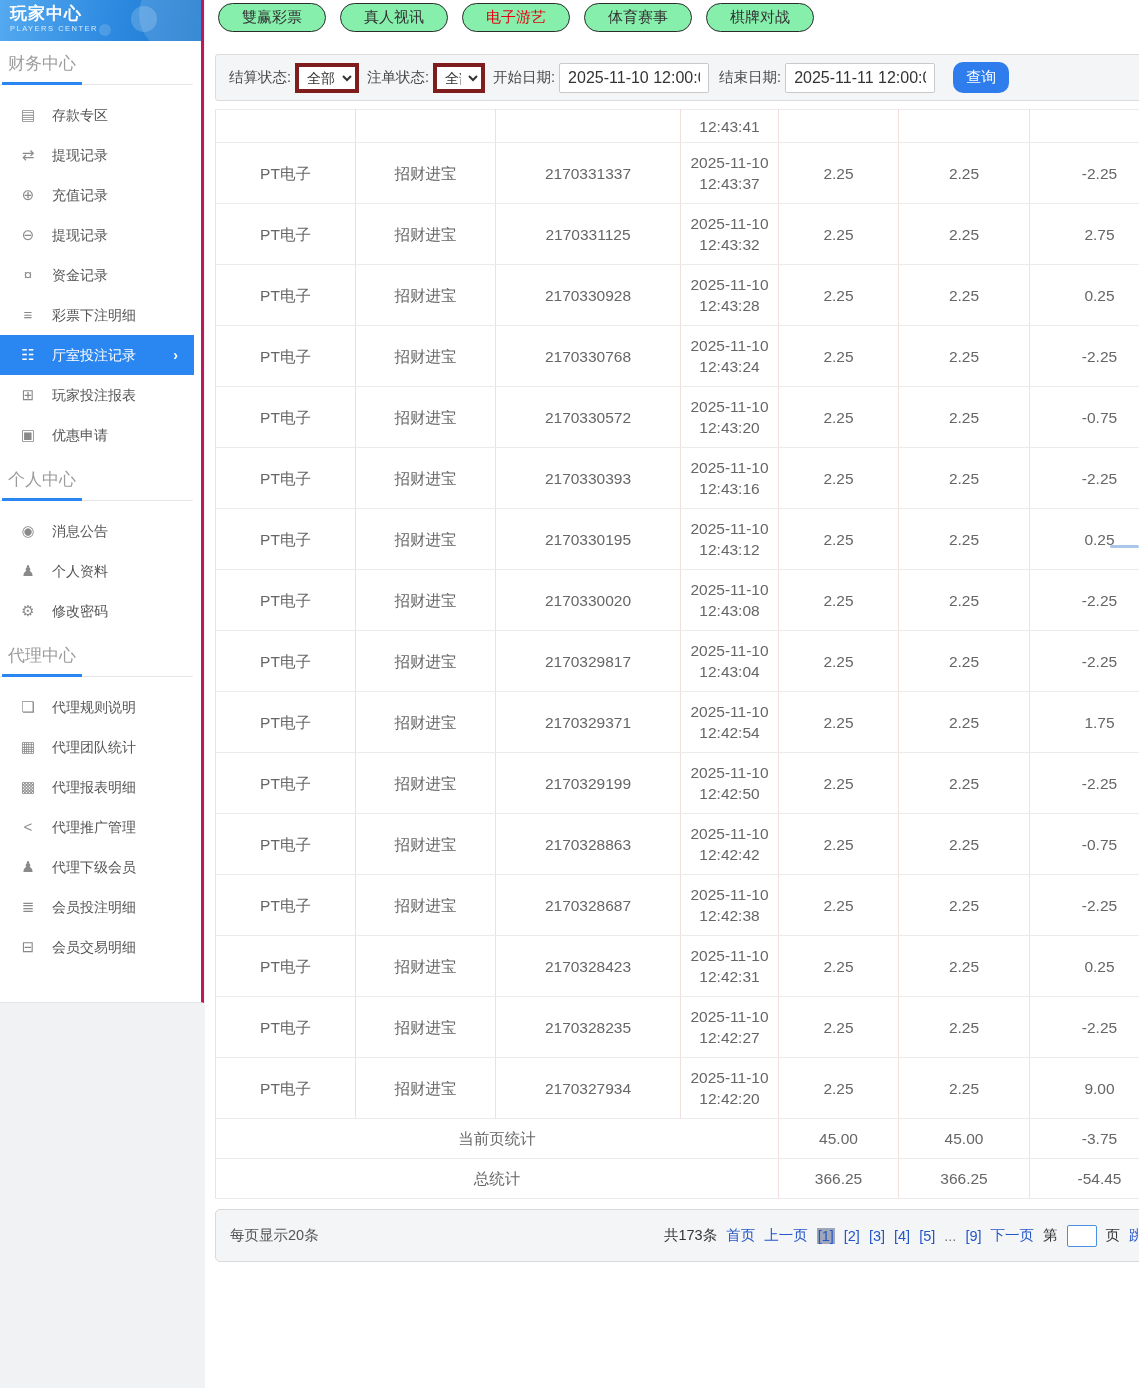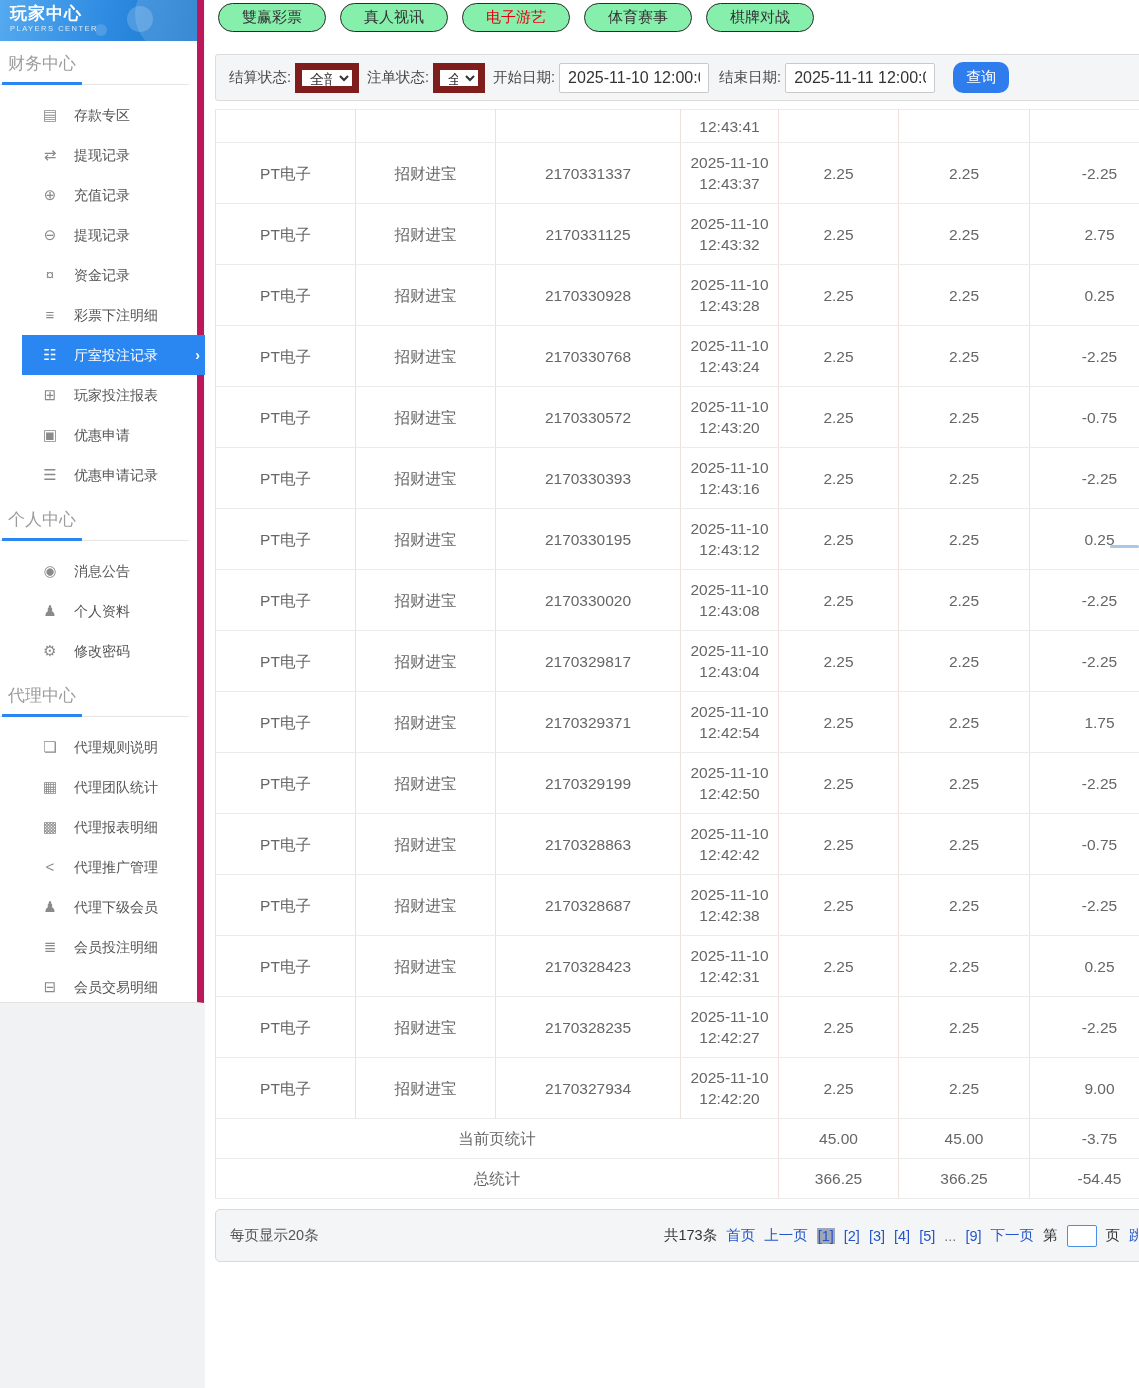--- a/index.html
+++ b/index.html
@@ -6,21 +6,21 @@
   html,body { width:1139px; height:1388px; overflow:hidden; }
   body {
     font-family:"Liberation Sans","DejaVu Sans",sans-serif;
     background:#f1f2f4; color:#333; position:relative;
   }
   .page { position:relative; width:1139px; height:1388px; overflow:hidden; }
 
   
   .sidebar {
     position:absolute; left:0; top:0; width:204px; height:1003px;
-    background:#fff; border-right:7px solid #be185d; border-bottom:1px solid #e3e3e3;
+    background:#fff; border-right:3px solid #be185d; border-bottom:1px solid #e3e3e3;
   }
   .side-header {
     position:relative; height:41px; overflow:hidden;
     background:linear-gradient(100deg,#55aaf0 0%,#2d8ae0 55%,#1877cc 100%);
     padding:4px 0 0 10px; color:#fff;
   }
   .side-header .deco1 { position:absolute; right:-18px; top:-26px; width:80px; height:80px;
     border-radius:50%; background:rgba(255,255,255,0.14); }
   .side-header .deco2 { position:absolute; right:44px; top:6px; width:26px; height:26px;
     border-radius:50%; background:rgba(255,255,255,0.18); }
@@ -29,21 +29,21 @@
   .side-title { font-size:17px; font-weight:bold; letter-spacing:1px; line-height:20px; }
   .side-sub { font-size:7.5px; letter-spacing:1.5px; color:#d8ecfc; line-height:10px; }
 
   .sec-label { font-size:17px; color:#9c9c9c; padding:13px 0 8px 8px; line-height:20px; }
   .sec-rule { position:relative; height:3px; margin-right:8px; }
   .sec-rule::before { content:''; position:absolute; left:0; right:0; bottom:0; height:1px; background:#e6e6e6; }
   .sec-rule::after { content:''; position:absolute; left:2px; bottom:0; width:80px; height:3px; background:#2a86f1; }
   .side-items { padding-top:10px; padding-bottom:2px; }
   .side-item {
     position:relative; height:40px; line-height:40px; font-size:14px; color:#555;
-    cursor:pointer; white-space:nowrap;margin-left:22px;
+    cursor:pointer; white-space:nowrap;
   }
   .side-item .it-icon {
     display:inline-block; width:16px; margin-left:20px; margin-right:16px;
     color:#8a8a8a; font-size:15px; text-align:center; font-style:normal;
   }
   .side-item.active { background:#2a86f1; color:#fff; width:194px; }
   .side-item.active .it-icon { color:#fff; }
   .side-item .chev { position:absolute; right:16px; top:0; color:#fff; font-size:14px; font-weight:bold; }
 
   
@@ -59,21 +59,21 @@
   }
   .tab-pill.active { color:#e8000e; }
 
   .filterbox {
     margin-top:16px; width:954px; height:47px;
     background:#f4f5f7; border:1px solid #dcdcdc; border-radius:3px;
     display:flex; align-items:center; padding-left:13px; font-size:14.5px; color:#4a4a4a;
   }
   .filterbox label { margin-right:4px; white-space:nowrap; }
   .filterbox select {
-    height:30px; border:7px solid #7f1d1d; background:#fff; color:#333;
+    height:30px; border:4px solid #7f1d1d; background:#fff; color:#333;
     font-size:14px; margin-right:8px; padding:0 4px;
     font-family:"Liberation Sans","DejaVu Sans",sans-serif;
   }
   .sel-settle { width:64px; }
   .sel-order { width:52px; }
   .filterbox input.date {
     width:150px; height:30px; border:1px solid #c9c9c9; border-radius:2px;
     padding:0 8px; font-size:16px; color:#333; margin-right:10px;
     font-family:"Liberation Sans","DejaVu Sans",sans-serif;
   }
@@ -141,21 +141,20 @@
         <div class="side-items">
           <div class="side-item"><i class="it-icon">▤</i><span>存款专区</span></div>
           <div class="side-item"><i class="it-icon">⇄</i><span>提现记录</span></div>
           <div class="side-item"><i class="it-icon">⊕</i><span>充值记录</span></div>
           <div class="side-item"><i class="it-icon">⊖</i><span>提现记录</span></div>
           <div class="side-item"><i class="it-icon">¤</i><span>资金记录</span></div>
           <div class="side-item"><i class="it-icon">≡</i><span>彩票下注明细</span></div>
           <div class="side-item active"><i class="it-icon">☷</i><span>厅室投注记录</span><span class="chev">›</span></div>
           <div class="side-item"><i class="it-icon">⊞</i><span>玩家投注报表</span></div>
           <div class="side-item"><i class="it-icon">▣</i><span>优惠申请</span></div>
-          <div class="side-item"><i class="it-icon">☰</i><span>优惠申请记录</span></div>
         </div>
         <div class="sec-label">个人中心</div>
         <div class="sec-rule"></div>
         <div class="side-items">
           <div class="side-item"><i class="it-icon">◉</i><span>消息公告</span></div>
           <div class="side-item"><i class="it-icon">♟</i><span>个人资料</span></div>
           <div class="side-item"><i class="it-icon">⚙</i><span>修改密码</span></div>
         </div>
         <div class="sec-label">代理中心</div>
         <div class="sec-rule"></div>

